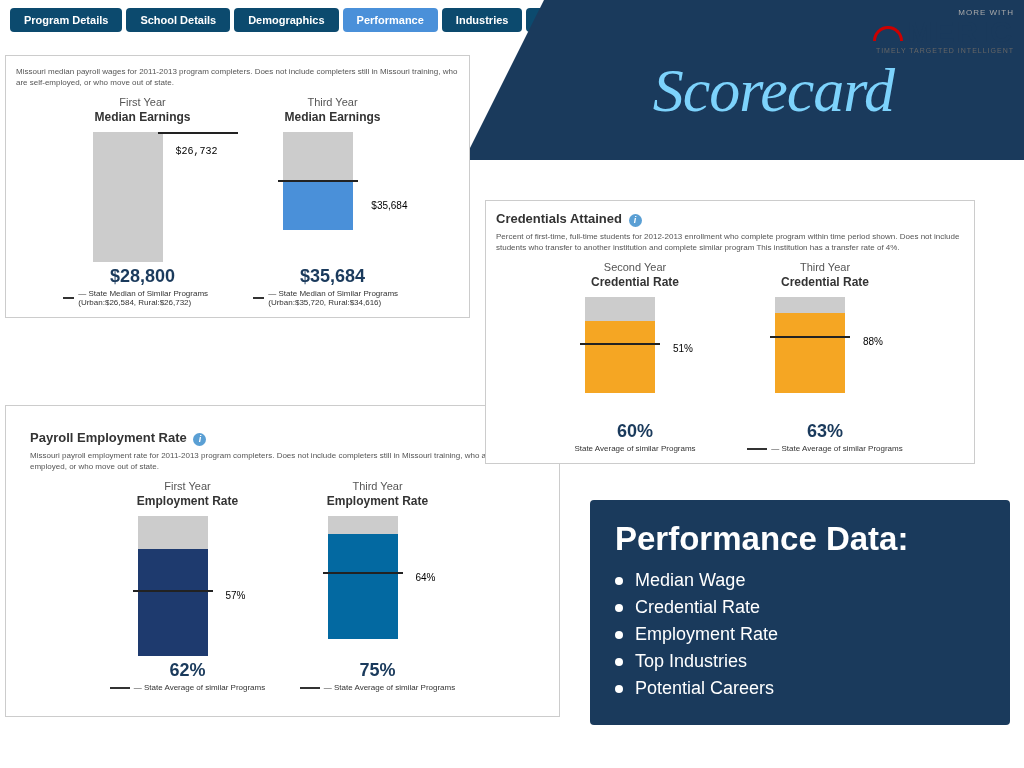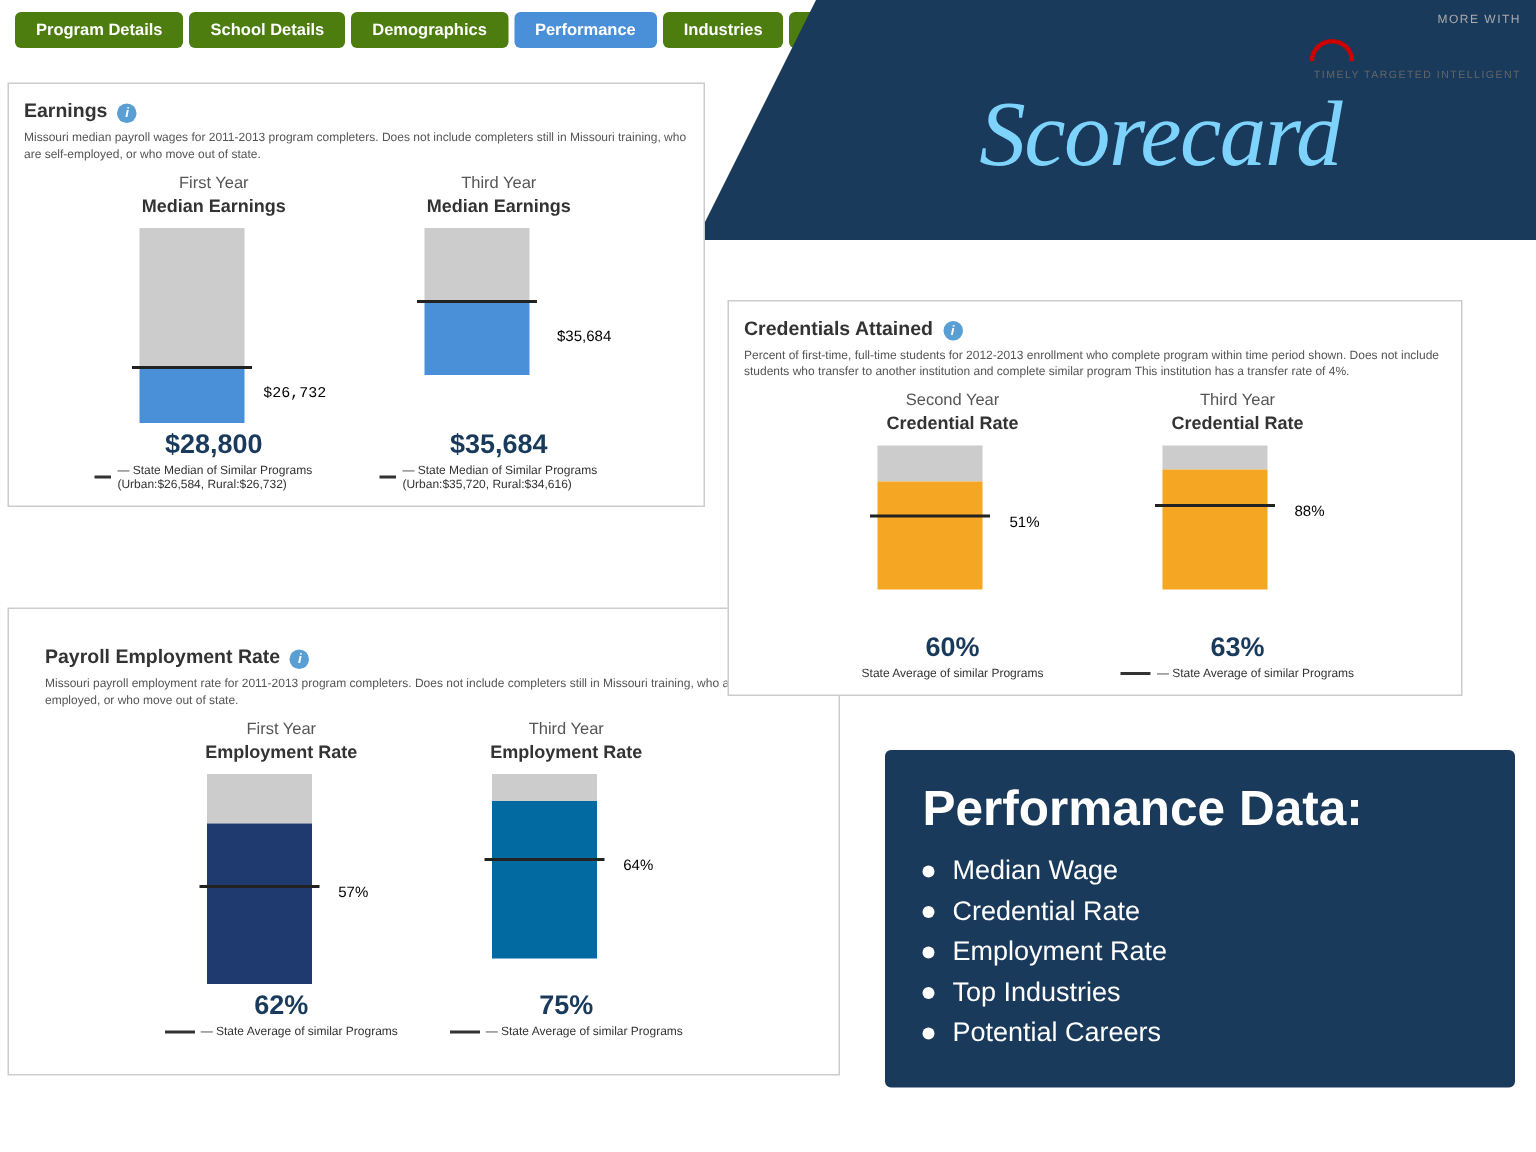--- a/index.html
+++ b/index.html
@@ -22,21 +22,21 @@
     .nav-tab {
       padding: 6px 14px;
       font-size: 11px;
       border-radius: 4px;
       cursor: pointer;
       text-align: center;
       font-weight: bold;
       color: #fff;
     }
     .nav-tab.active { background: #4a90d9; }
-    .nav-tab:not(.active) { background: #4d7c0f; }
+    .nav-tab:not(.active) { background: #0c4a6e; }
 
     
     .top-right-header {
       position: absolute;
       top: 0;
       right: 0;
       width: 560px;
       height: 160px;
       background: #1a3a5c;
       clip-path: polygon(80px 0, 100% 0, 100% 100%, 0% 100%);
@@ -248,32 +248,28 @@
 <div class="meric-logo">
   <span class="meric-more-with">MORE WITH</span>
   <div style="display:flex;align-items:center;gap:4px;">
     <div class="meric-arc"></div>
     <span class="meric-brand">MERIC</span>
   </div>
   <span class="meric-tagline">TIMELY TARGETED INTELLIGENT</span>
 </div>
 
 <div class="earnings-panel">
-  <div class="panel-title">
-    <span>Earnings</span>
-    <span class="info-icon">i</span>
-  </div>
   <div class="panel-desc">Missouri median payroll wages for 2011-2013 program completers. Does not include completers still in Missouri training, who are self-employed, or who move out of state.</div>
   <div class="charts-row">
 
     <div class="chart-block">
       <div class="chart-year">First Year</div>
       <div class="chart-subtitle">Median Earnings</div>
       <div style="position:relative;width:120px;height:130px;">
-        <div style="position:absolute;bottom:0;left:10px;width:70px;height:130px;display:flex;flex-direction:column;font-family:Liberation Mono, monospace;">
+        <div style="position:absolute;bottom:0;left:10px;width:70px;height:130px;display:flex;flex-direction:row;font-family:Liberation Mono, monospace;">
           <div style="background:#ccc;flex:1;"></div>
           <div style="background:#4a90d9;height:38px;position:relative;">
             <div style="position:absolute;right:-55px;top:50%;transform:translateY(-50%);font-size:10px;white-space:nowrap;">$26,732</div>
             <div style="position:absolute;top:0;left:-5px;width:80px;height:2px;background:#222;"></div>
           </div>
         </div>
       </div>
       <div class="bar-value-bottom">$28,800</div>
       <div class="state-line">
         <div class="dash"></div>

